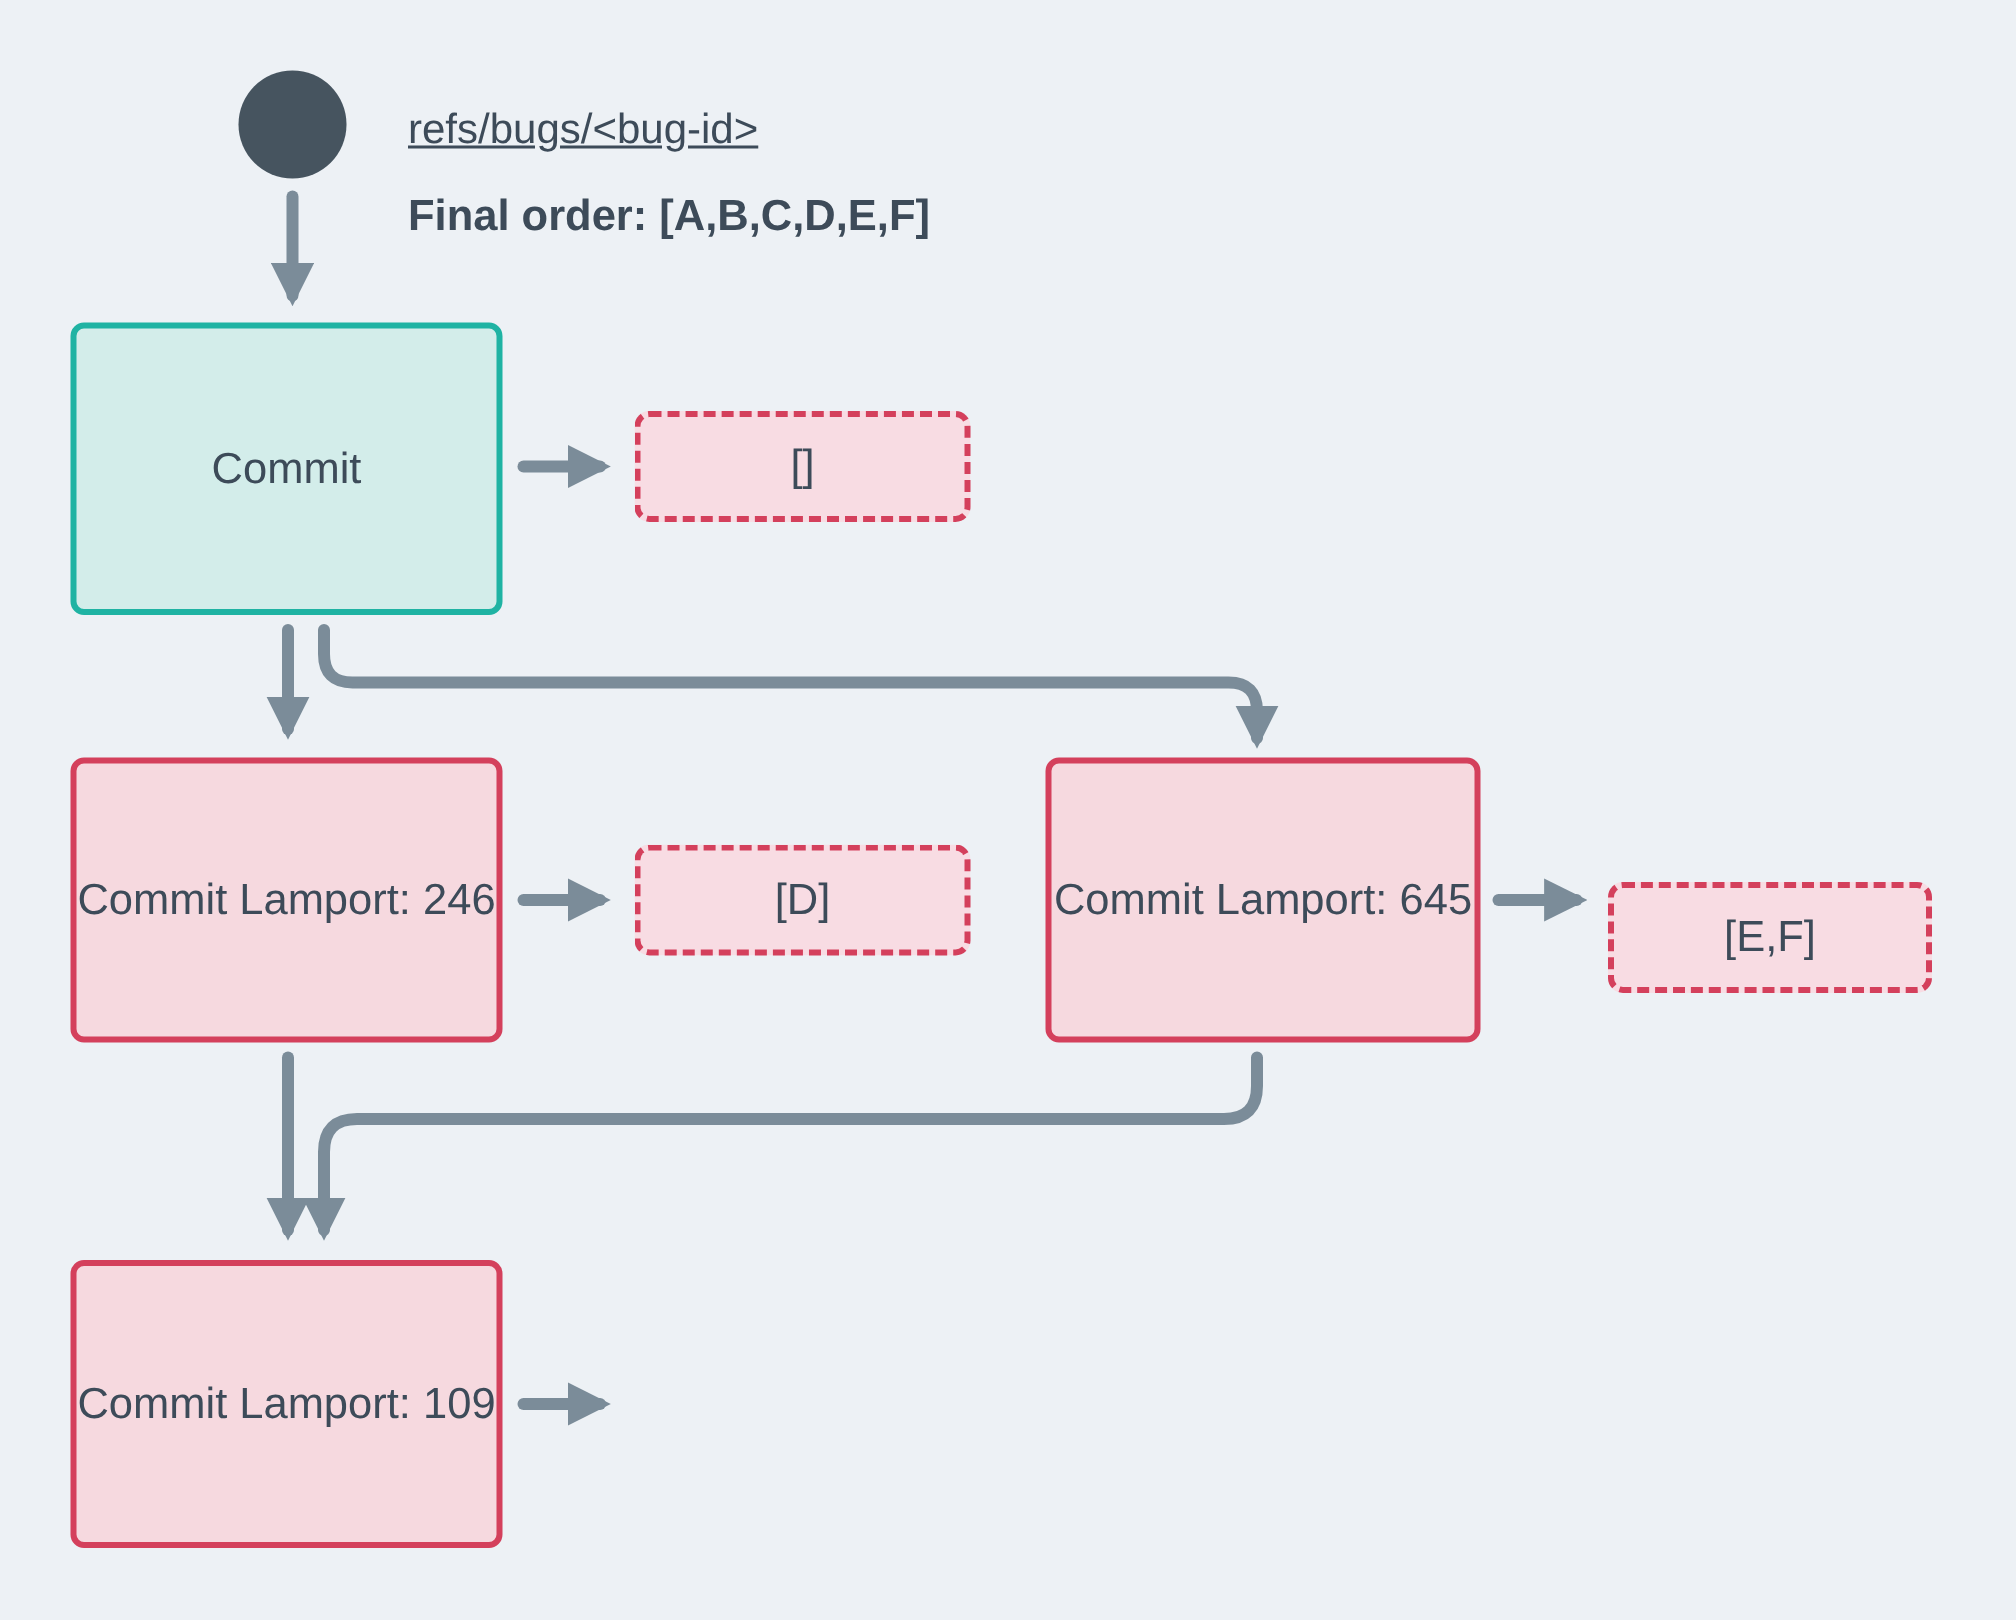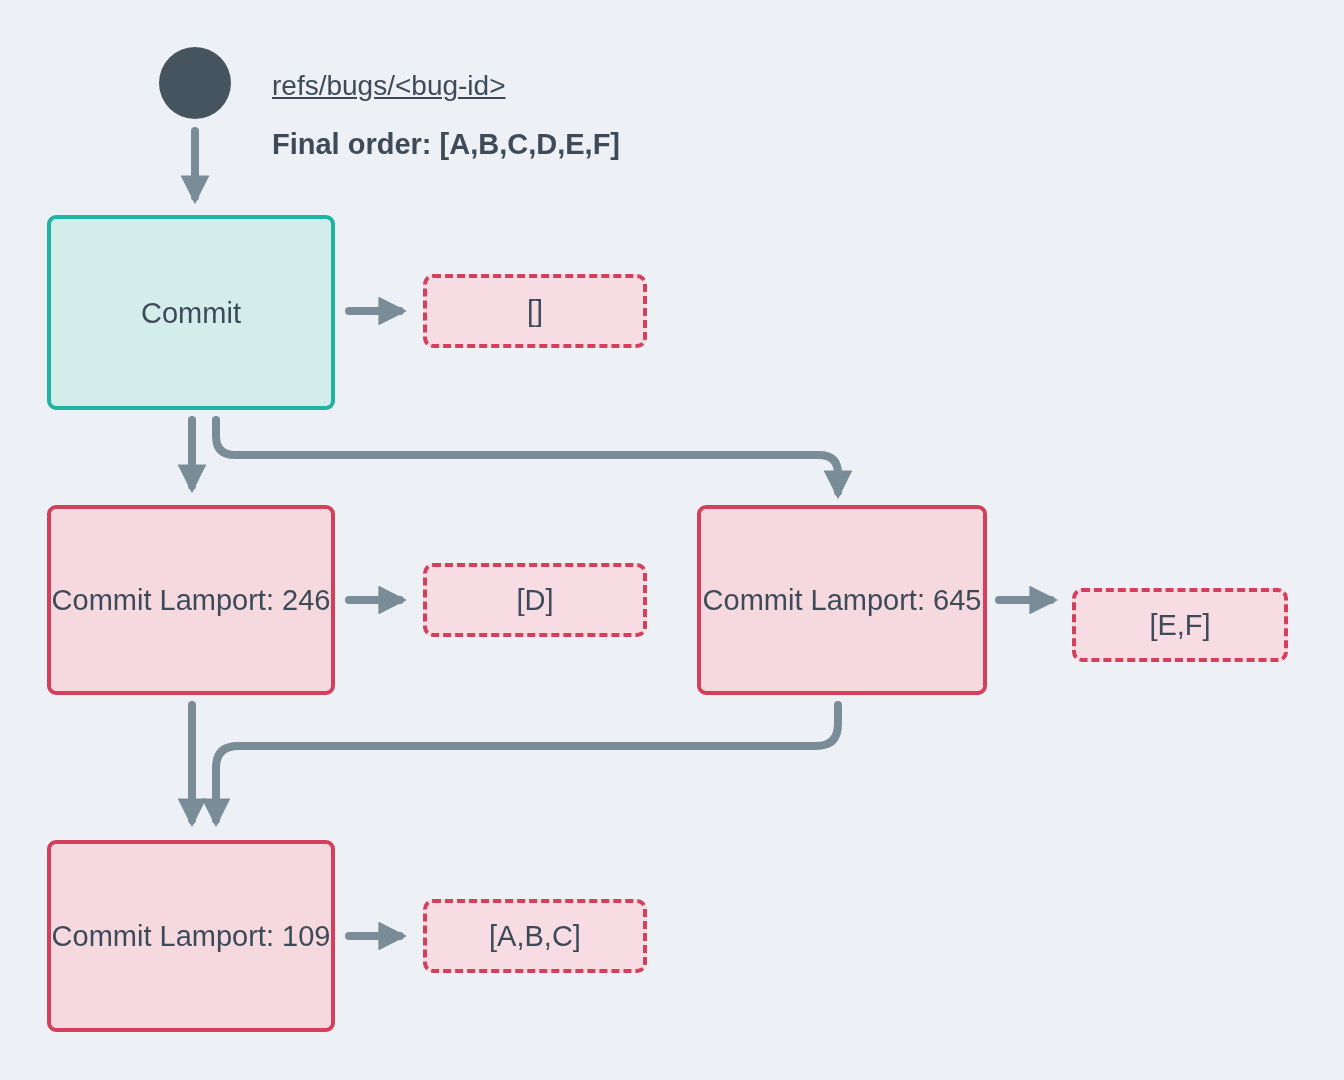--- a/index.html
+++ b/index.html
@@ -87,17 +87,14 @@
     <div>Lamport: 645</div>
   </div>
   <div class="payload-box pl-right">
     <span>[E,F]</span>
   </div>
 
   <div class="commit-box red box-merge">
     <div>Commit</div>
     <div>Lamport: 109</div>
   </div>
-  <div class="payload-box pl-merge">
-    <span>[A,B,C]</span>
-  </div>
 
 </div>
 
 </body></html>

